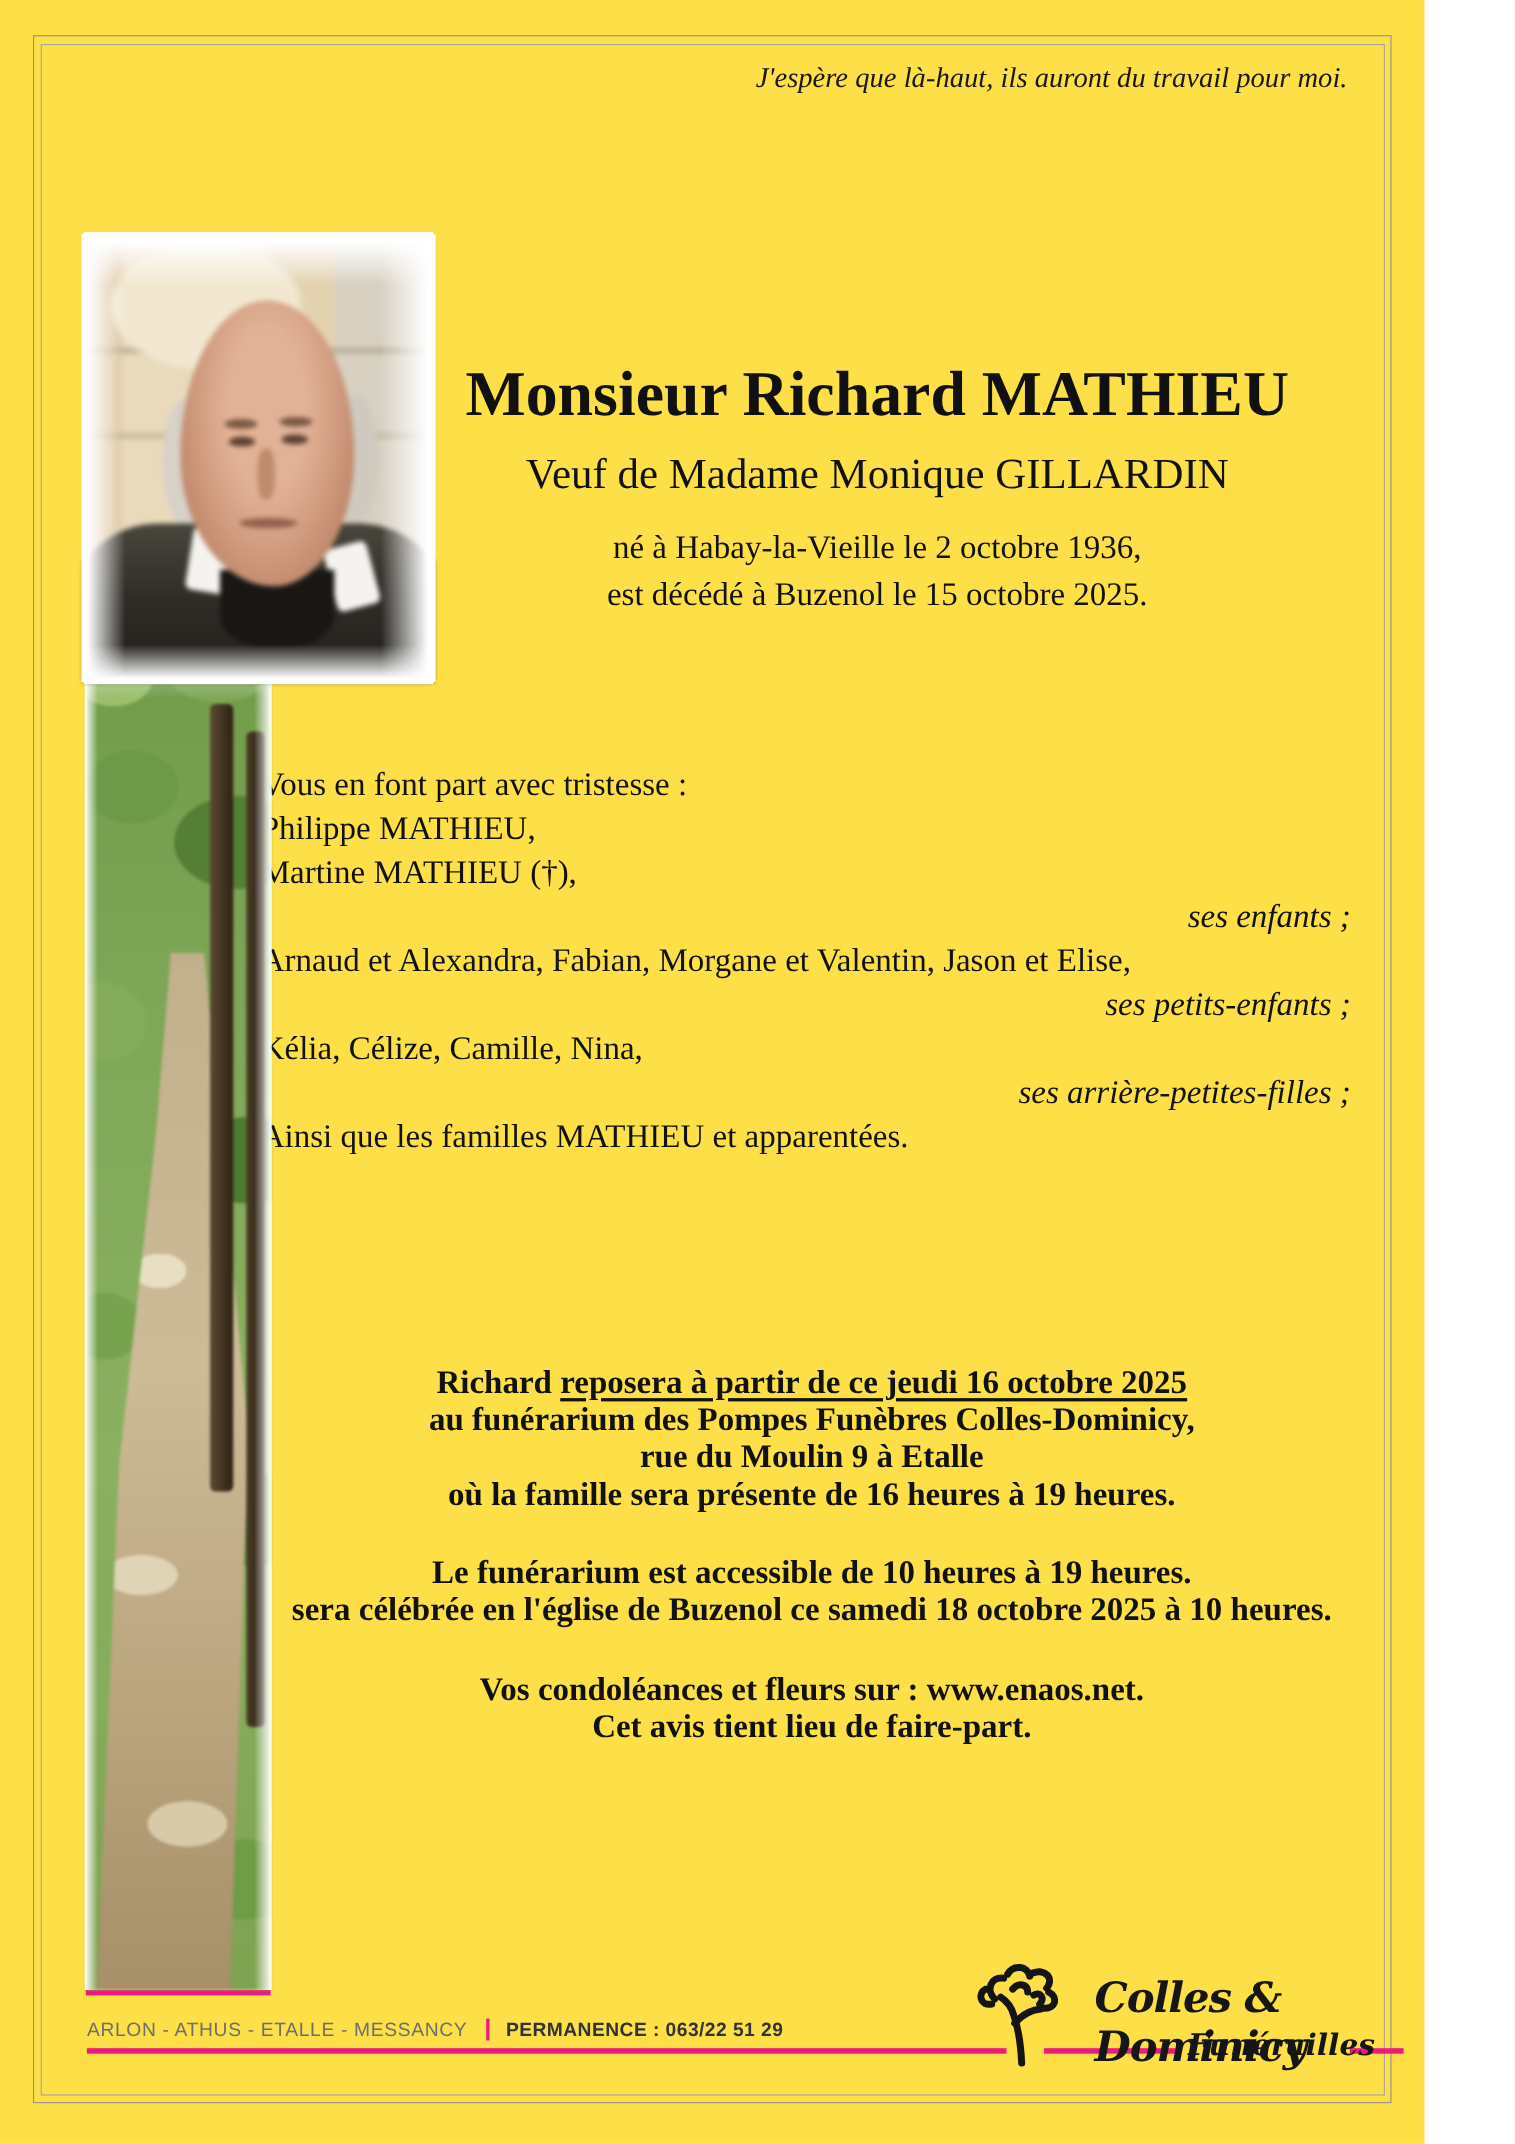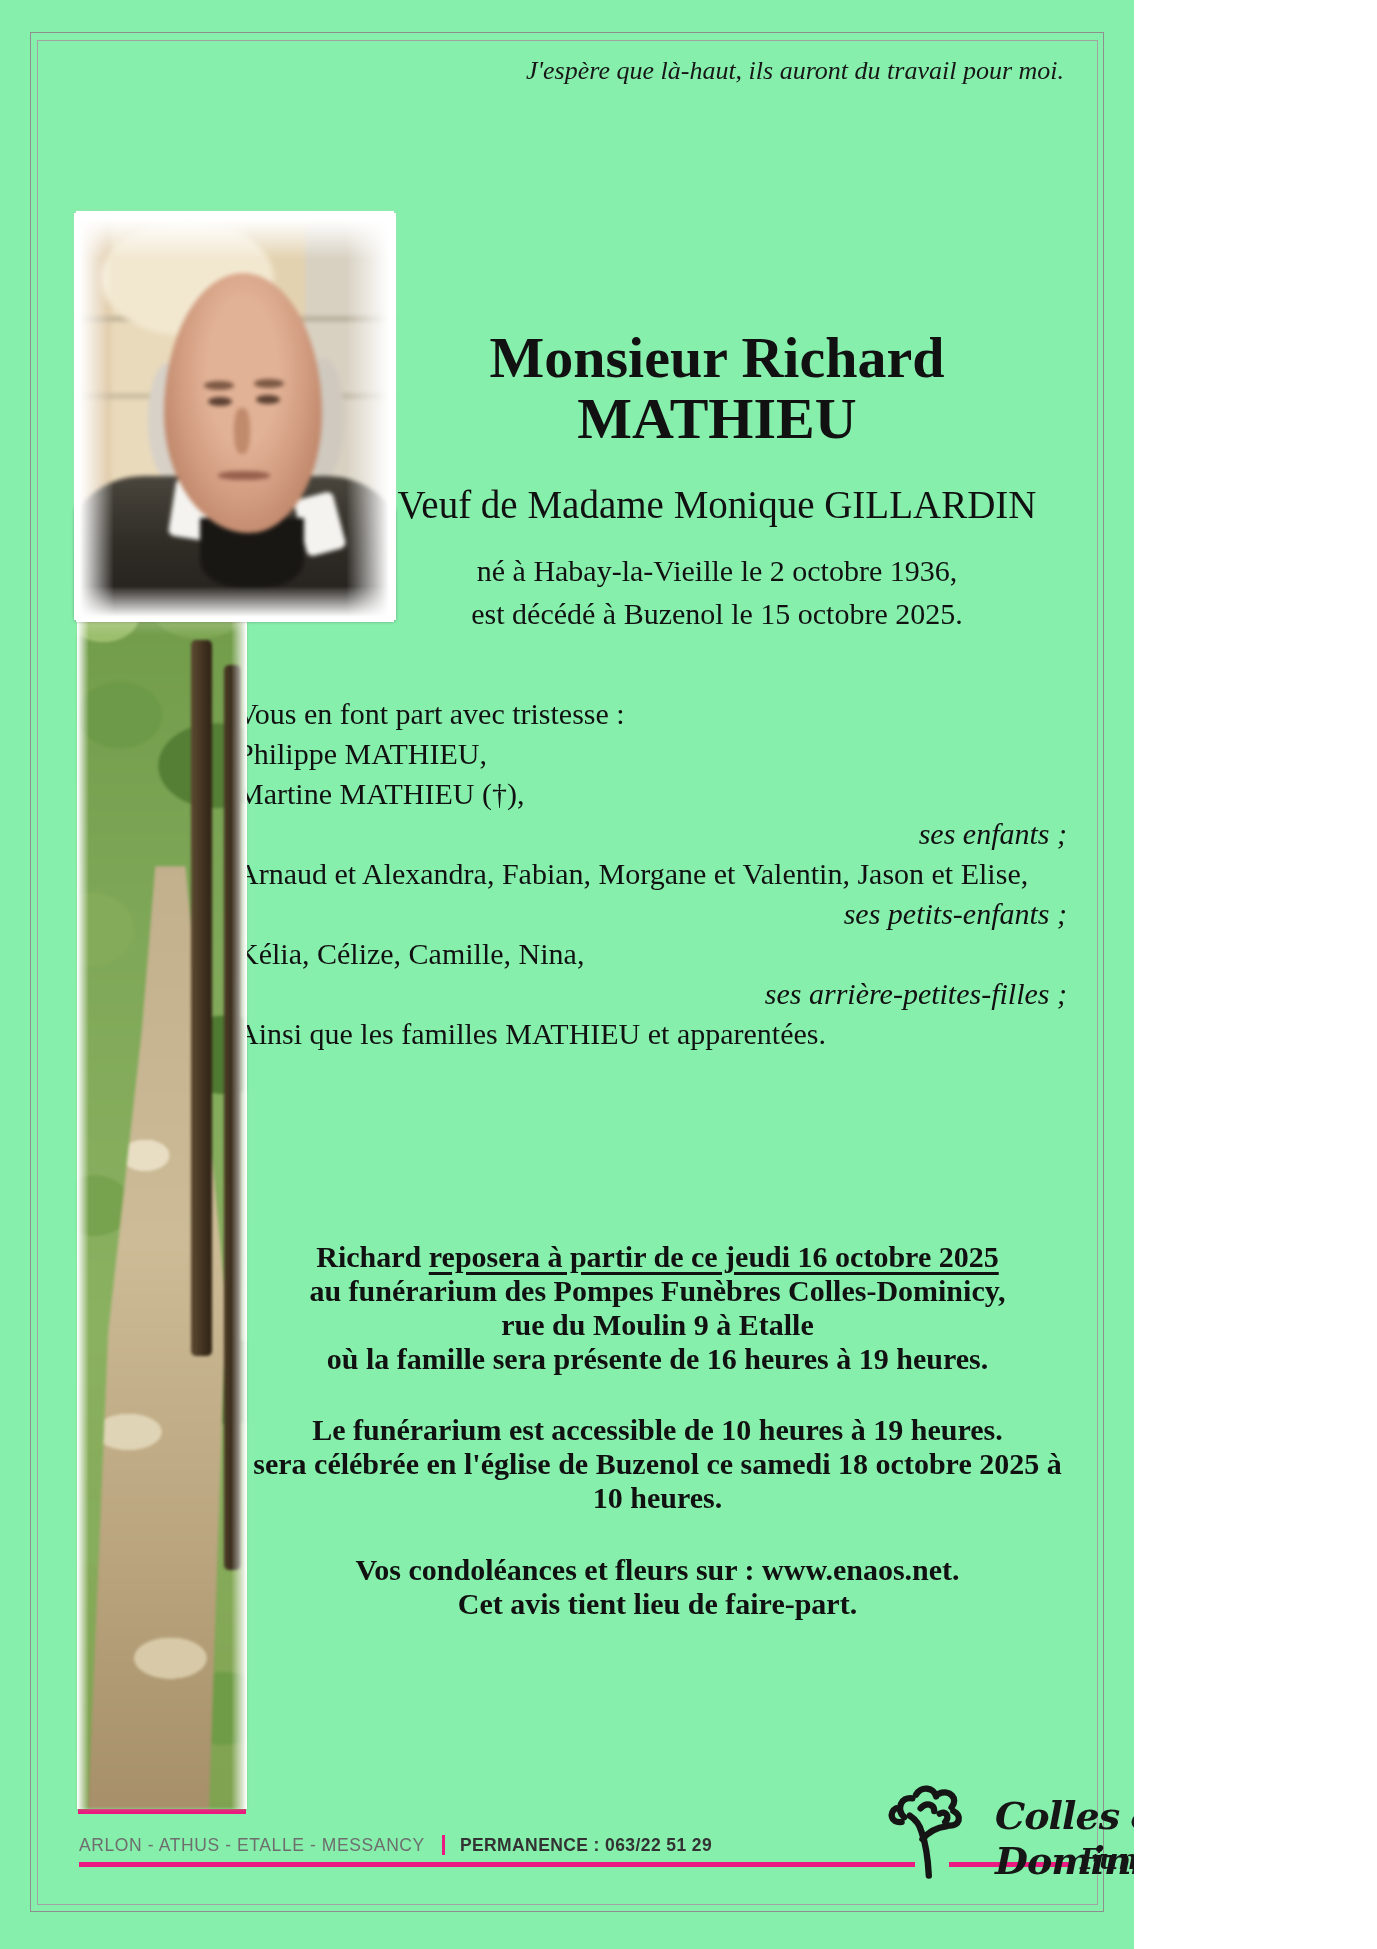--- a/index.html
+++ b/index.html
@@ -1,16 +1,16 @@
 <!DOCTYPE html>
 <html><head>
 <meta charset="utf-8">
 <style>
   html,body{margin:0;padding:0;background:#ffffff;}
-  .page{position:relative;width:1134px;height:1949px;background:#86efac;overflow:hidden;
+  .page{position:relative;width:1295px;height:1949px;background:#fde047;overflow:hidden;
         font-family:"Liberation Serif",serif;color:#111;}
   
   .frame-outer{position:absolute;left:30px;top:32px;right:30px;bottom:37px;border:1.6px solid #8f8f8f;}
   .frame-inner{position:absolute;left:37px;top:40px;right:36px;bottom:44px;border:1.4px solid #a3a3a3;}
 
   
   .quote{position:absolute;top:56px;right:70px;font-style:italic;font-size:26px;color:#171717;}
 
   
   .portrait{position:absolute;left:76px;top:213px;width:318px;height:407px;z-index:4;}
@@ -71,21 +71,21 @@
   .f-trunk{position:absolute;border-radius:5px;}
   .f-trunk1{left:67%;top:7%;width:13%;height:57%;background:linear-gradient(90deg,#5c4931 0%,#40311f 60%,#2e2214 100%);}
   .f-trunk2{left:87%;top:9%;width:10%;height:72%;background:linear-gradient(90deg,#4a3a26 0%,#2c2113 100%);}
   .forest .fade-t{left:0;right:0;top:-2px;height:85px;background:linear-gradient(180deg,#fff 10%,rgba(255,255,255,0));}
   .forest .fade-l{top:0;bottom:0;left:-1px;width:12px;background:linear-gradient(90deg,#fff,rgba(255,255,255,0));}
   .forest .fade-r{top:0;bottom:0;right:-1px;width:16px;background:linear-gradient(270deg,#fff,rgba(255,255,255,0));}
 
   
   .header{position:absolute;left:370px;right:70px;top:328px;text-align:center;}
   .title{font-size:58px;font-weight:bold;margin:0;line-height:1.05;letter-spacing:0;}
-  .subtitle{font-size:39px;margin-top:32px;}
+  .subtitle{font-size:39px;margin-top:20px;}
   .dates{font-size:30px;line-height:43px;margin-top:22px;}
 
   
   .family{position:absolute;left:237px;right:67px;top:694px;font-size:30px;line-height:40px;}
   .fam-line{white-space:nowrap;}
   .fam-right{text-align:right;font-style:italic;}
 
   
   .ceremony{position:absolute;left:248px;right:67px;top:1240px;text-align:center;
       font-size:30px;font-weight:bold;line-height:34px;}

